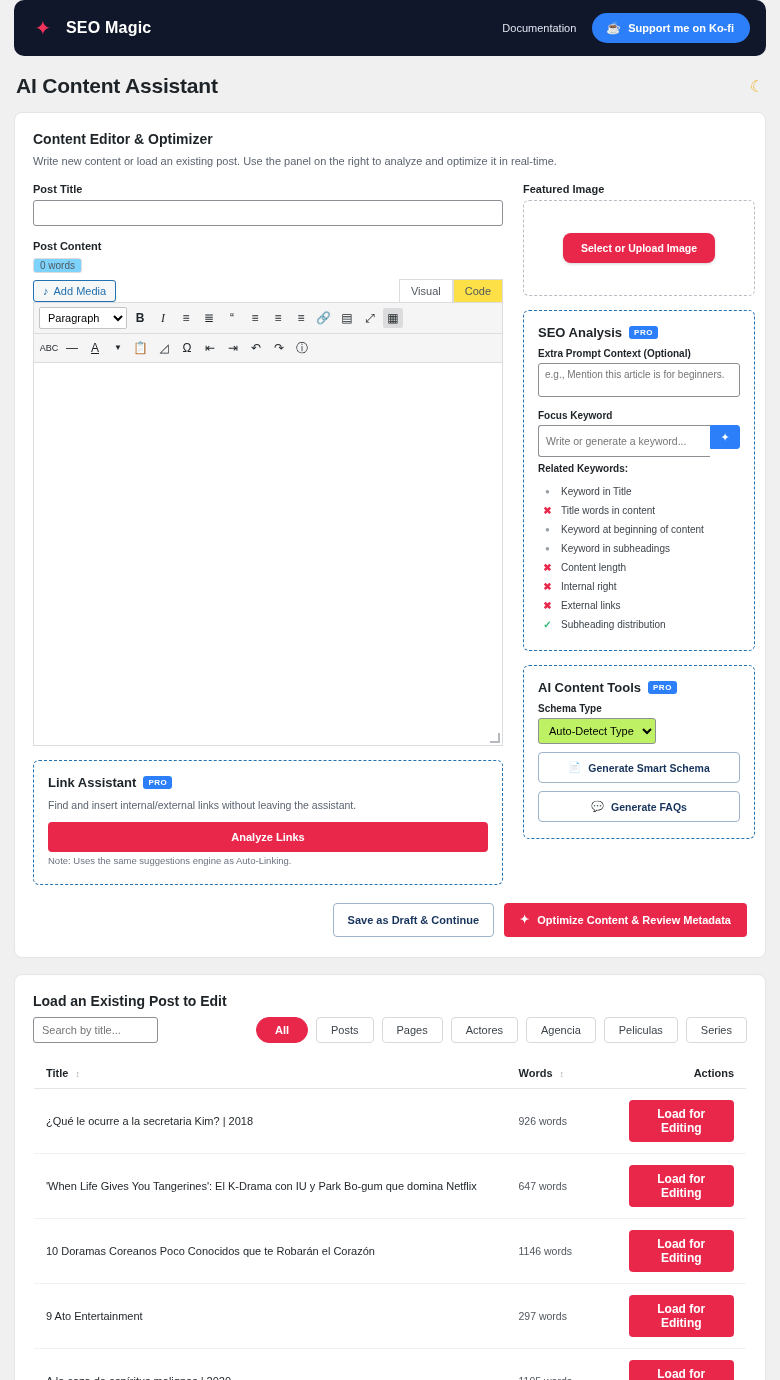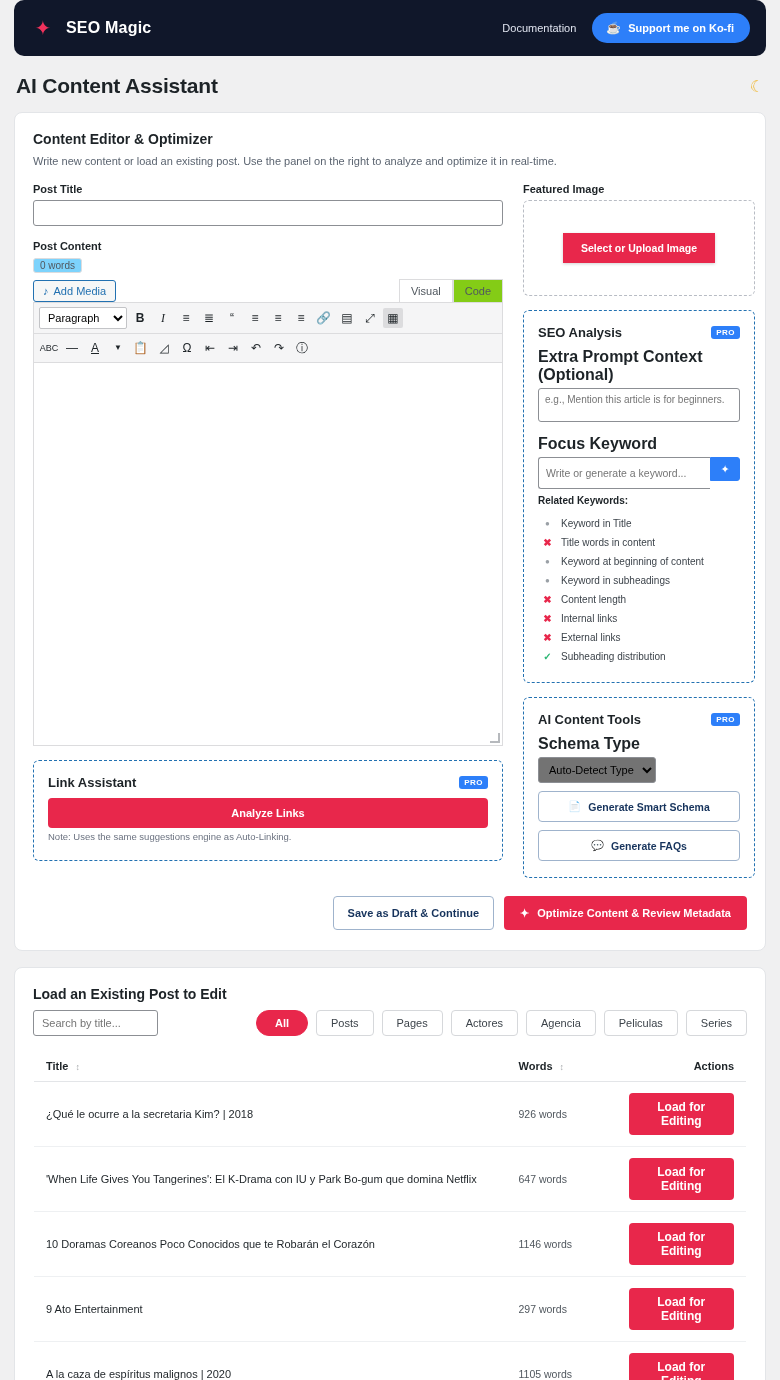--- a/index.html
+++ b/index.html
@@ -132,21 +132,21 @@
     background:#f6f7f7;
     border-radius:3px;
     font-size:11px;
     padding: 4px 9px;
     cursor:pointer;
   }
   .tabs-vc { margin-left:auto; display:flex;justify-content:center; }
   .tab-vc {
     font-size:11px;
     color:#50575e;
-    background:#84cc16;
+    background:#fde047;
     border:1px solid #dcdcde;
     border-bottom:none;
     padding:5px 11px;
     cursor:pointer;
   }
   .tab-vc.active { background:#fff; }
 
   .mce-wrap {
     border:1px solid #dcdcde;
     background:#fff;
@@ -199,21 +199,20 @@
     border:1px dashed #2271b1;
     border-radius:6px;
     padding:14px 14px 16px 14px;
     background:#fff;
   }
   .panel-title {
     font-size:13px;
     font-weight:bold;
     display:flex; align-items:center; gap:7px;
     margin:0 0 8px 0;
-    justify-content:space-between;
   }
   .pro-badge {
     background:#2d7ff9;
     color:#fff;
     font-size:8px;
     font-weight:bold;
     border-radius:3px;
     padding:2px 5px;
     letter-spacing:.5px;
   }
@@ -241,30 +240,30 @@
     border:1px dashed #b8bcc4;
     border-radius:6px;
     height: 96px;
     display:flex; align-items:center; justify-content:center;
     background:#fff;
   }
   .btn-pink-sm {
     background:#e8274b;
     color:#fff;
     border:none;
-    border-radius:0;
+    border-radius:8px;
     font-size:10.5px;
     font-weight:bold;
     padding:9px 18px;
     cursor:pointer;
     box-shadow:0 1px 3px rgba(0,0,0,.18);
   }
 
   
-  .mini-label { font-size:16px; font-weight:bold; margin:0 0 4px 0; display:block; }
+  .mini-label { font-size:10px; font-weight:bold; margin:0 0 4px 0; display:block; }
   .textarea-sm {
     width:100%;
     height:34px;
     border:1px solid #8c8f94;
     border-radius:3px;
     font-size:10px;
     padding:5px 6px;
     resize:none;
     font-family:"Liberation Sans", sans-serif;
     color:#555;
@@ -303,21 +302,21 @@
   .ic.x { color:#e8274b; font-weight:bold; }
   .ic.ok { color:#2bb673; font-weight:bold; }
 
   
   .select-sm {
     width:118px;
     height:26px;
     font-size:11px;
     border:1px solid #8c8f94;
     border-radius:3px;
-    background:#737373;
+    background:#bef264;
     padding-left:6px;
     font-family:"Liberation Sans", sans-serif;
   }
   .btn-outline {
     width:100%;
     border:1px solid #9fb3cc;
     background:#fff;
     color:#16335c;
     font-size:10.5px;
     font-weight:bold;
@@ -508,20 +507,21 @@
       </div>
 
       <div style="height:14px"></div>
 
       
       <div class="dashed-panel">
         <div class="panel-title">
           <span>Link Assistant</span>
           <span class="pro-badge">PRO</span>
         </div>
+        <p class="panel-desc">Find and insert internal/external links without leaving the assistant.</p>
         <button class="btn-pink">Analyze Links</button>
         <div class="small-note" style="margin-top:2px">Note: Uses the same suggestions engine as Auto-Linking.</div>
       </div>
     </div>
 
     <div class="col-right">
       <label class="field-label">Featured Image</label>
       <div class="featured-box">
         <button class="btn-pink-sm">Select or Upload Image</button>
       </div>
@@ -562,21 +562,21 @@
           <li>
             <span class="ic dot">●</span>
             <span>Keyword in subheadings</span>
           </li>
           <li>
             <span class="ic x">✖</span>
             <span>Content length</span>
           </li>
           <li>
             <span class="ic x">✖</span>
-            <span>Internal links</span>
+            <span>Internal right</span>
           </li>
           <li>
             <span class="ic x">✖</span>
             <span>External links</span>
           </li>
           <li>
             <span class="ic ok">✓</span>
             <span>Subheading distribution</span>
           </li>
         </ul>

